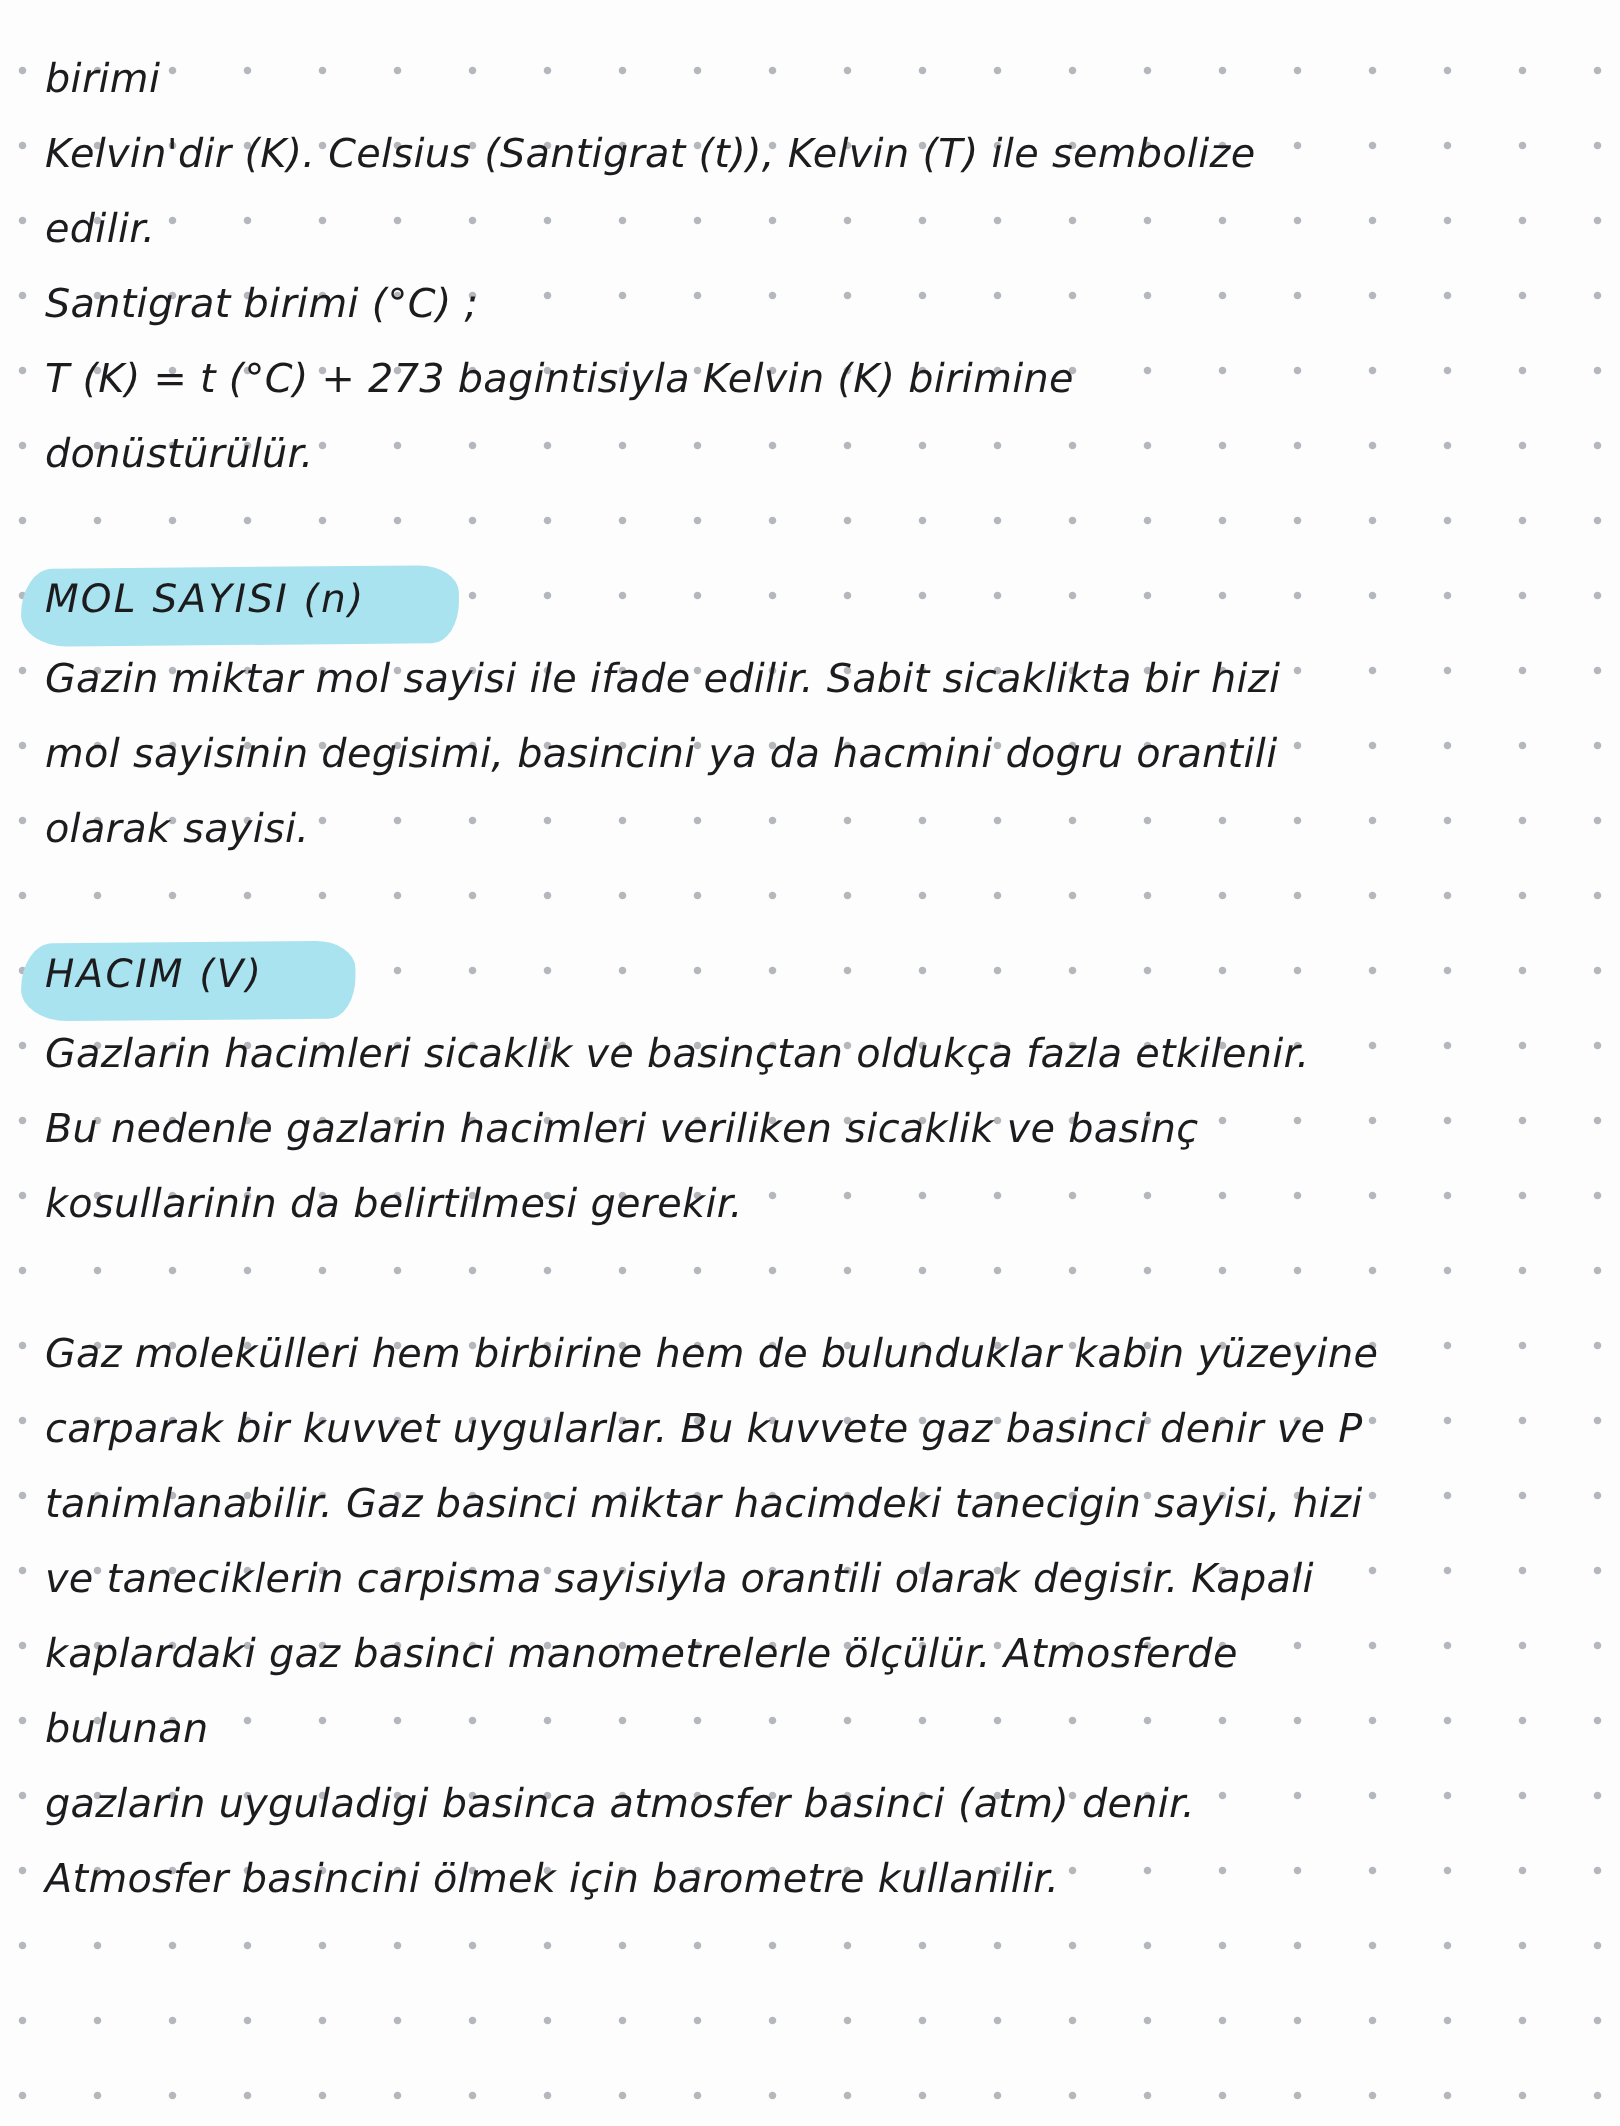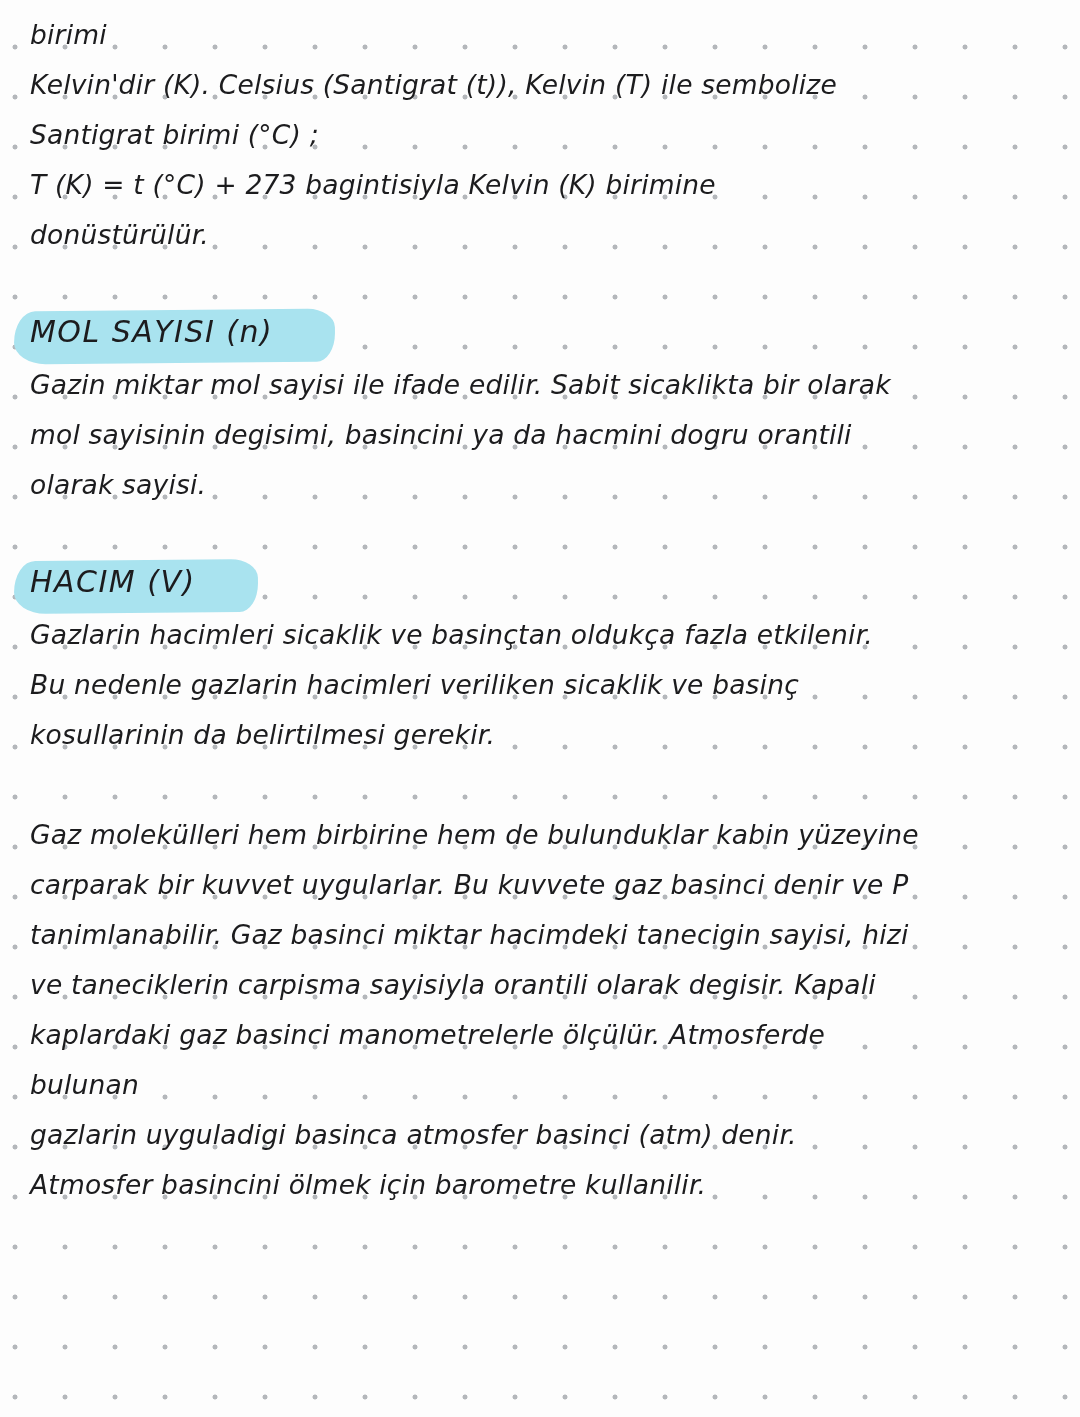--- a/index.html
+++ b/index.html
@@ -16,21 +16,21 @@
     overflow: hidden;
     background-color: var(--bg);
     background-image: radial-gradient(circle, var(--dot) 2.2px, rgba(0,0,0,0) 2.8px);
     background-size: 50px 50px;
     background-position: -10px 22px;
     font-family: "DejaVu Sans", sans-serif;
   }
   .page {
     width: 1080px;
     height: 1333px;
-    padding: 10px 16px 0 30px;
+    padding: 28px 16px 0 30px;
   }
   .block + .block { margin-top: 50px; }
   .line {
     height: 50px;
     line-height: 50px;
     font-size: 26.5px;
     font-style: italic;
     letter-spacing: 0.2px;
     color: var(--ink);
     white-space: nowrap;
@@ -42,44 +42,45 @@
     background: var(--highlight);
     border-radius: 30px 38px 26px 44px / 44px 26px 40px 30px;
     padding: 4px 62px 12px 16px;
     margin-left: -16px;
     line-height: 36px;
     transform: rotate(-0.5deg);
   }
   .heading-text {
     display: inline-block;
     transform: rotate(0.5deg);
-    font-size: 30px;
+    font-size: 26px;
     font-style: italic;
     letter-spacing: 1.5px;
     color: var(--ink);
   }
 </style>
 </head>
 <body>
 
 <div class="page">
 
   <section class="block">
     <div class="line">birimi</div>
     <div class="line">Kelvin'dir (K). Celsius (Santigrat (t)), Kelvin (T) ile sembolize</div>
+    <div class="line">edilir.</div>
     <div class="line">Santigrat birimi (°C) ;</div>
     <div class="line">T (K) = t (°C) + 273 bagintisiyla Kelvin (K) birimine</div>
     <div class="line">donüstürülür.</div>
   </section>
 
   <section class="block">
     <div class="line heading-line">
       <span class="hl"><span class="heading-text">MOL SAYISI (n)</span></span>
     </div>
-    <div class="line">Gazin miktar mol sayisi ile ifade edilir. Sabit sicaklikta bir olarak</div>
+    <div class="line">Gazin miktar mol sayisi ile ifade edilir. Sabit sicaklikta bir hizi</div>
     <div class="line">mol sayisinin degisimi, basincini ya da hacmini dogru orantili</div>
     <div class="line">olarak sayisi.</div>
   </section>
 
   <section class="block">
     <div class="line heading-line">
       <span class="hl"><span class="heading-text">HACIM (V)</span></span>
     </div>
     <div class="line">Gazlarin hacimleri sicaklik ve basinçtan oldukça fazla etkilenir.</div>
     <div class="line">Bu nedenle gazlarin hacimleri veriliken sicaklik ve basinç</div>

